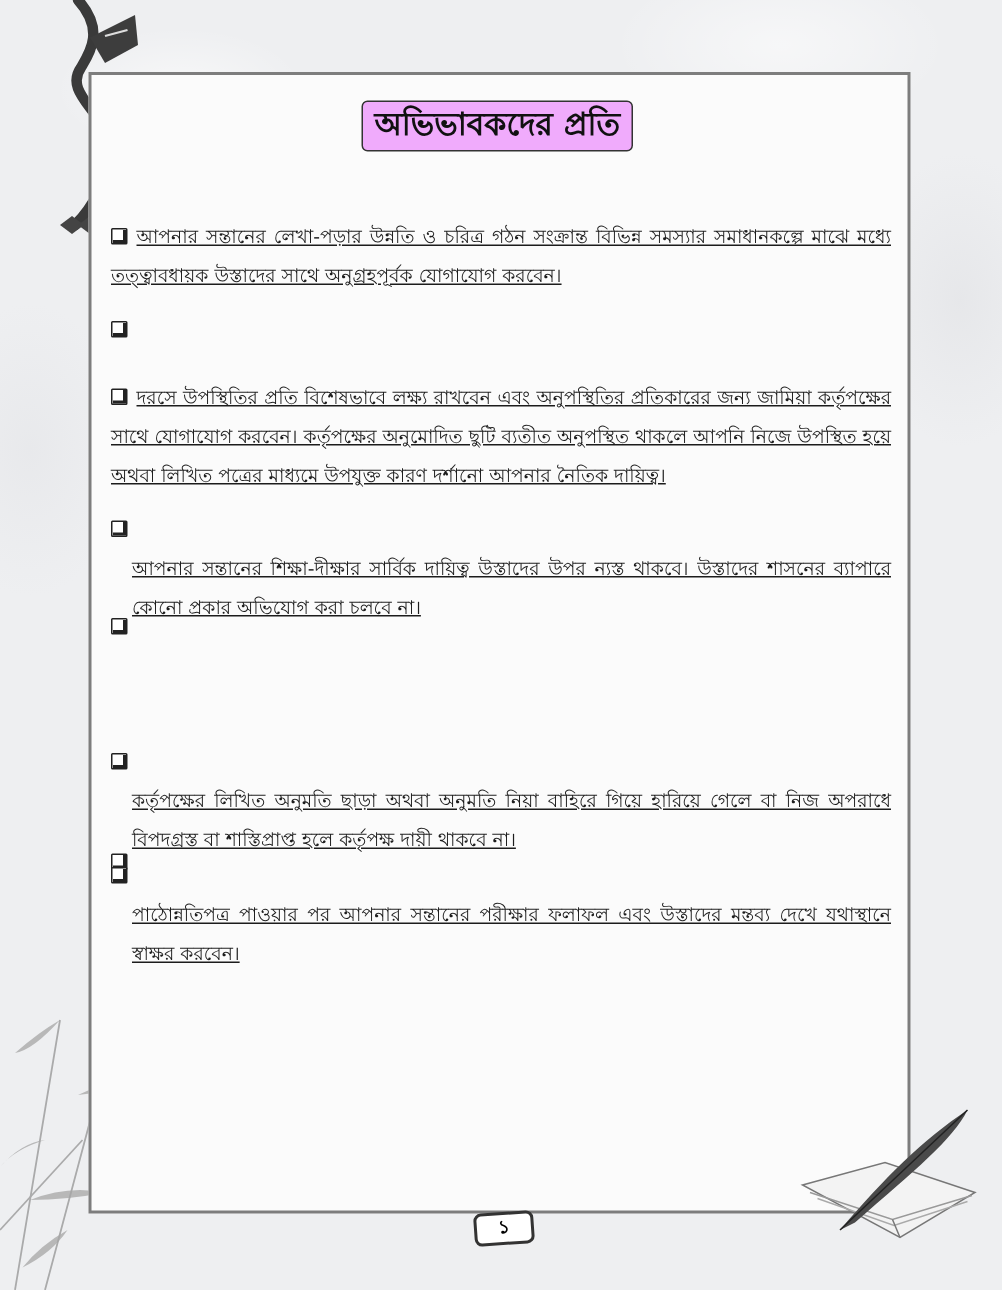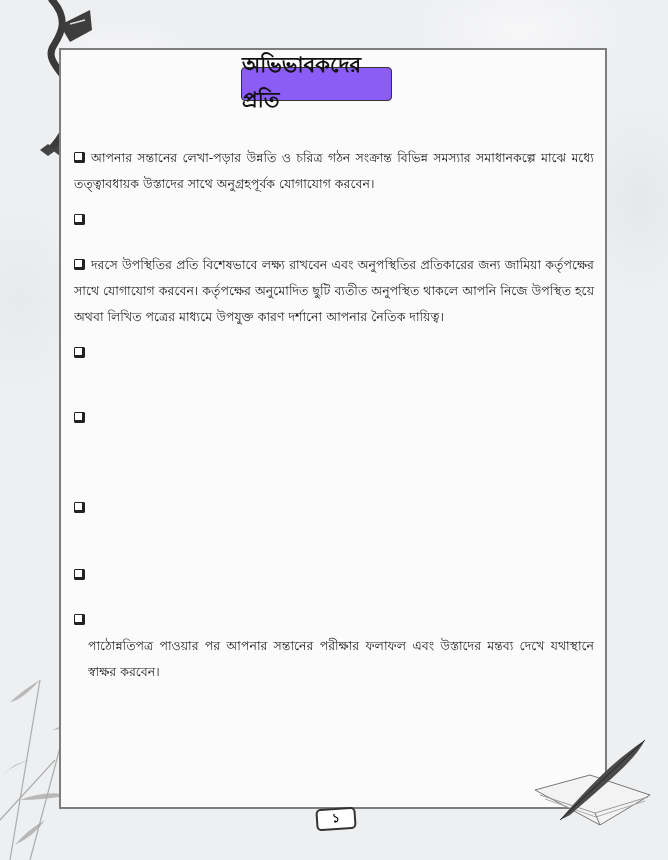--- a/index.html
+++ b/index.html
@@ -16,39 +16,39 @@
       radial-gradient(ellipse 90px 140px at 640px 200px, rgba(225,226,229,.6), transparent 70%),
       radial-gradient(ellipse 90px 140px at 20px 300px, rgba(228,229,232,.6), transparent 70%);
   }
   .frame {
     position:absolute; left:59px; top:48px; width:548px; height:761px;
     background:#fbfbfb;
     border:2px solid #7d7d7d;
     box-sizing:border-box;
   }
   .title-box {
-    position:absolute; left:241px; top:67px; width:151px; height:34px;
+    position:absolute; left:241px; top:67px; width:181px; height:34px;
     border:1.5px solid #333; border-radius:4px; box-sizing:border-box;
-    background:#8b5cf6;
+    background:#f0abfc;
     display:flex; align-items:center; justify-content:center;
     font-size:21px; font-weight:bold; color:#111;
   }
   .item {
     position:absolute; left:74px; width:520px;
     font-size:12.5px; line-height:26px; color:#1c1c1c;
     text-align:justify;
   }
   .item .bullet {
     display:inline-block; width:9px; height:9px;
     border:1px solid #222; border-radius:1px; background:#fff;
     box-shadow:-2px -2px 0 0 #222 inset;
     margin-right:6px; vertical-align:-1px;
   }
   .item.inline .text { }
-  .item .text { display:inline; }
+  .item .text { display:inline;text-decoration:underline; }
   .item.block .text { display:block; padding-left:14px; }
   .page-num {
     position:absolute; left:316px; top:808px; width:36px; height:18px;
     border:2px solid #333; border-radius:5px; background:#fff;
     transform:rotate(-4deg);
     display:flex; align-items:center; justify-content:center;
     font-size:12px; font-weight:bold; color:#000;
   }
   .deco { position:absolute; }
 </style>
@@ -102,32 +102,34 @@
 <div class="item inline" style="top:207px">
   <span class="bullet"></span>
 </div>
 
 <div class="item inline" style="top:252px">
   <span class="bullet"></span><span class="text">দরসে উপস্থিতির প্রতি বিশেষভাবে লক্ষ্য রাখবেন এবং অনুপস্থিতির প্রতিকারের জন্য জামিয়া কর্তৃপক্ষের সাথে যোগাযোগ করবেন। কর্তৃপক্ষের অনুমোদিত ছুটি ব্যতীত অনুপস্থিত থাকলে আপনি নিজে উপস্থিত হয়ে অথবা লিখিত পত্রের মাধ্যমে উপযুক্ত কারণ দর্শানো আপনার নৈতিক দায়িত্ব।</span>
 </div>
 
 <div class="item block" style="top:340px">
   <span class="bullet"></span>
+  <span class="text">আপনার সন্তানের শিক্ষা-দীক্ষার সার্বিক দায়িত্ব উস্তাদের উপর ন্যস্ত থাকবে। উস্তাদের শাসনের ব্যাপারে কোনো প্রকার অভিযোগ করা চলবে না।</span>
 </div>
 
 <div class="item block" style="top:405px">
   <span class="bullet"></span>
 </div>
 
 <div class="item block" style="top:495px">
   <span class="bullet"></span>
+  <span class="text">কর্তৃপক্ষের লিখিত অনুমতি ছাড়া অথবা অনুমতি নিয়া বাহিরে গিয়ে হারিয়ে গেলে বা নিজ অপরাধে বিপদগ্রস্ত বা শাস্তিপ্রাপ্ত হলে কর্তৃপক্ষ দায়ী থাকবে না।</span>
 </div>
 
 <div class="item block" style="top:562px">
   <span class="bullet"></span>
 </div>
 
-<div class="item block" style="top:607px">
+<div class="item block" style="top:571px">
   <span class="bullet"></span>
   <span class="text">পাঠোন্নতিপত্র পাওয়ার পর আপনার সন্তানের পরীক্ষার ফলাফল এবং উস্তাদের মন্তব্য দেখে যথাস্থানে স্বাক্ষর করবেন।</span>
 </div>
 
 <div class="page-num">১</div>
 
 </body></html>

